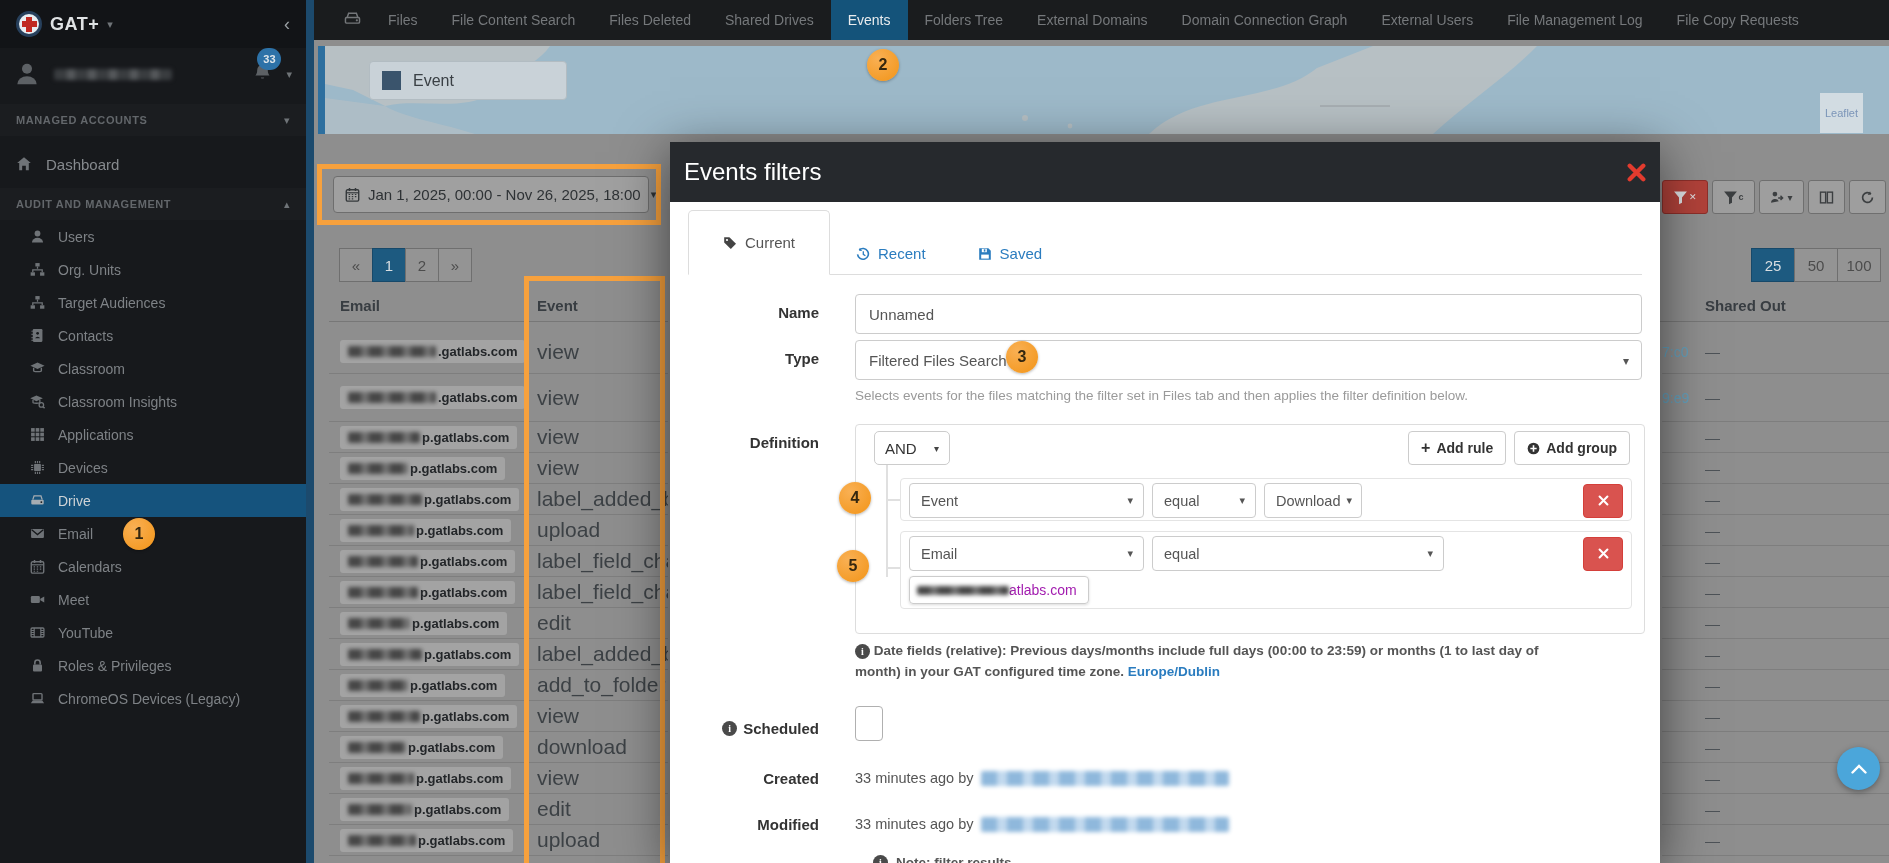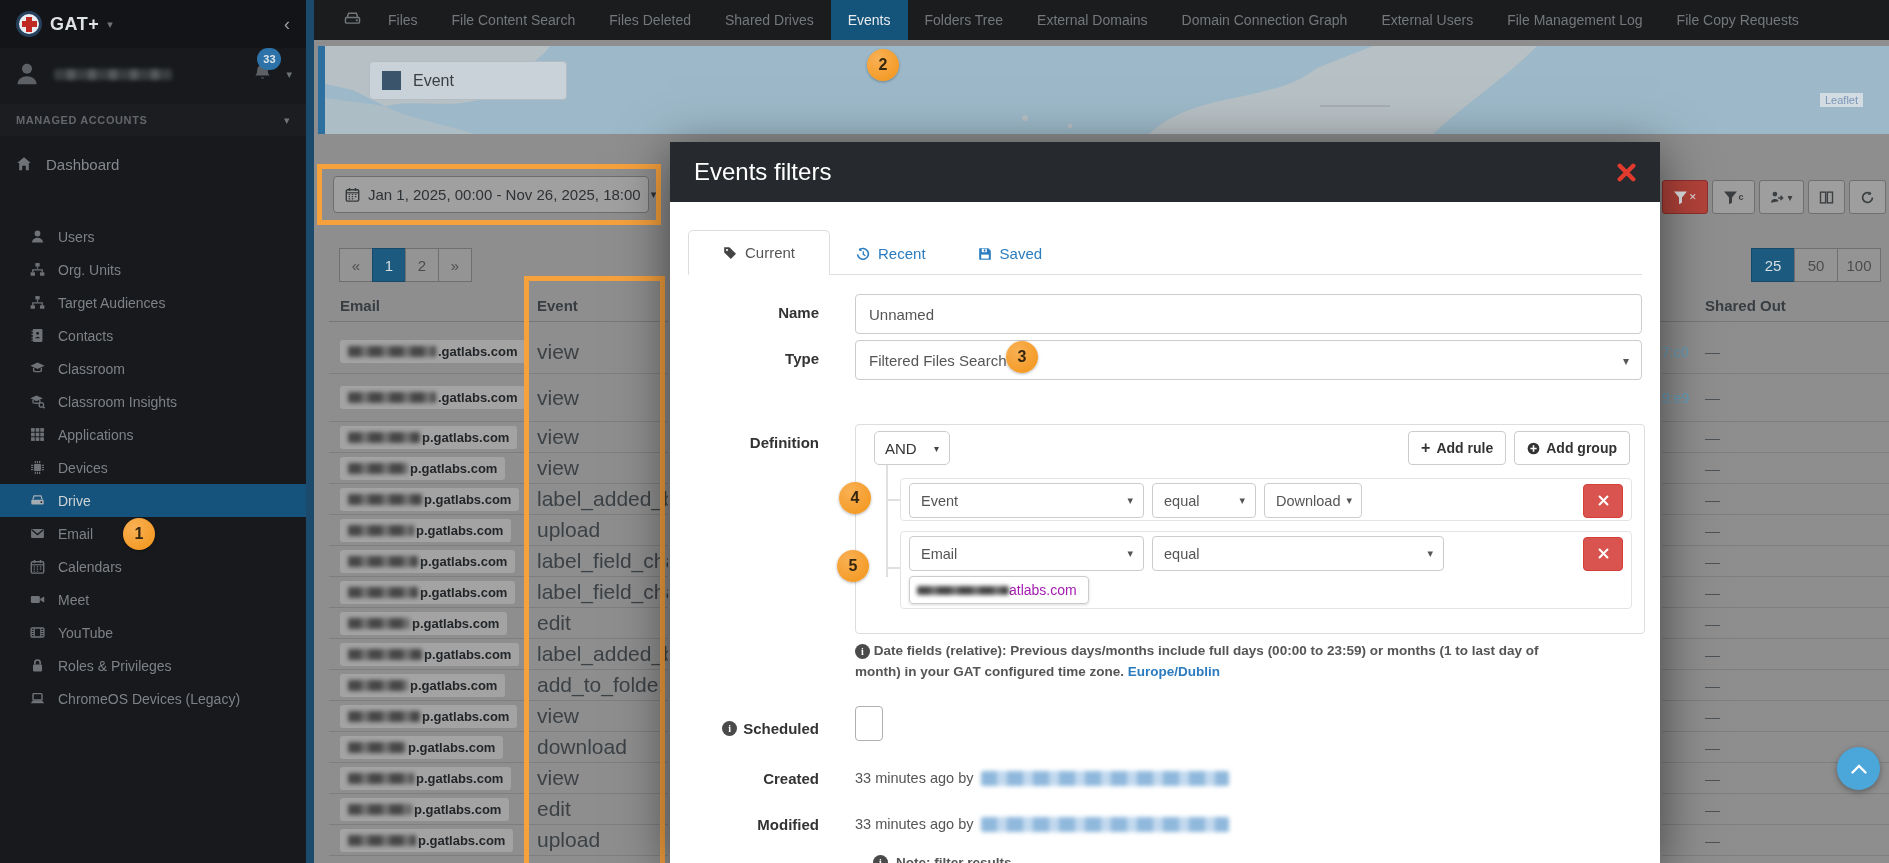--- a/index.html
+++ b/index.html
@@ -47,21 +47,21 @@
   .nav-tab{height:40px;line-height:40px;padding:0 17px;color:#75787b;font-size:14px;white-space:nowrap;cursor:pointer}
   .nav-tab.active{background:#14537a;color:#e9ecee}
 
   
   #map-accent{position:absolute;left:318px;top:46px;width:7px;height:88px;background:#2d6f9f;z-index:2}
   #map{position:absolute;left:325px;top:46px;width:1564px;height:88px;background:#9db9c9;overflow:hidden;z-index:1}
   #legend{position:absolute;left:44px;top:15px;width:198px;height:39px;background:#c9d2d8;border:1px solid #b2bcc2;
      border-radius:4px;display:flex;align-items:center;gap:12px;padding:0 12px}
   .legend-swatch{width:19px;height:19px;background:#3a546c}
   .legend-label{font-size:16px;color:#3a4045}
-  #leaflet-chip{position:absolute;right:26px;top:47px;background:rgba(220,226,230,.85);padding:1px 5px;
+  #leaflet-chip{position:absolute;right:26px;top:47px;background:rgba(220,226,230,.85);padding:14px 5px;
      font-size:11px;color:#7b95b8}
 
   
   #date-btn{position:absolute;left:333px;top:176px;width:316px;height:37px;background:#a0a0a0;border:1px solid #6e6e6e;
      border-radius:4px;display:flex;align-items:center;gap:8px;padding:0 11px;z-index:2}
   #date-btn .ic{color:#34383b;width:15px;height:15px}
   #date-text{font-size:15px;color:#2e3235;white-space:nowrap}
   #date-btn .caret{color:#2e3235;font-size:11px;margin-left:2px}
   #pager{position:absolute;left:340px;top:248px;display:flex;z-index:2}
   .pg{width:34px;height:34px;border:1px solid #6f6f6f;margin-left:-1px;display:flex;align-items:center;justify-content:center;
@@ -100,28 +100,28 @@
   #ann-col{left:524px;top:276px;width:141px;height:600px}
   .ann-badge{position:absolute;width:32px;height:32px;border-radius:50%;z-index:200;display:flex;align-items:center;
      justify-content:center;font-size:16px;font-weight:bold;color:#35270f;
      background:radial-gradient(circle at 35% 30%,#f9b054,#f29417);box-shadow:0 1px 3px rgba(0,0,0,.3)}
   #badge1{left:123px;top:518px}#badge2{left:867px;top:49px}#badge3{left:1006px;top:341px}
   #badge4{left:839px;top:482px}#badge5{left:837px;top:550px}
 
   
   #modal{position:absolute;left:670px;top:142px;width:990px;height:721px;background:#fff;z-index:100;
      box-shadow:0 10px 50px rgba(0,0,0,.55);overflow:hidden}
-  #modal-header{height:60px;background:#26292d;display:flex;align-items:center;padding:0 24px}
+  #modal-header{height:60px;background:#26292d;display:flex;align-items:center;padding:0 14px}
   #modal-title{color:#fff;font-size:24px;font-weight:500}
   #modal-close{margin-left:auto;color:#e23b2e;cursor:pointer;display:flex}
   #modal-close svg{width:19px;height:19px}
   #tabs{position:absolute;left:18px;right:18px;top:86px;height:47px;display:flex;align-items:flex-end;border-bottom:1px solid #ddd}
   .tab{display:flex;align-items:center;gap:8px;font-size:15px;padding:13px 26px;color:#2a7cbf;cursor:pointer;position:relative;top:1px}
   .tab .ic{width:14px;height:14px}
-  .tab.active{color:#555;background:#fff;border:1px solid #ddd;border-bottom-color:#fff;border-radius:5px 5px 0 0;padding:13px 34px}
+  .tab.active{color:#555;background:#fff;border:1px solid #ddd;border-bottom-color:#fff;border-radius:5px 5px 0 0;padding:23px 34px}
   .frow{position:absolute;left:18px;width:954px;display:flex}
   .flabel{width:131px;text-align:right;font-size:15px;font-weight:bold;color:#333;padding-top:10px;flex:none}
   .fctrl{margin-left:36px;flex:1;position:relative}
   #row-name{top:152px}#row-type{top:198px}#row-def{top:282px}
   .tinput{width:100%;height:40px;border:1px solid #ccc;border-radius:4px;padding:0 13px;font-size:15px;color:#555;
      background:#fff;display:flex;align-items:center;gap:12px}
   .selcaret{position:absolute;right:13px;top:14px;color:#555;font-size:12px;pointer-events:none}
   #type-help{position:absolute;left:185px;top:246px;width:760px;font-size:13.5px;color:#9a9a9a}
   #def-box{position:absolute;left:185px;top:282px;width:790px;height:210px;border:1px solid #ddd;border-radius:4px}
   #and-select{position:absolute;left:18px;top:6px;width:76px;height:34px;border:1px solid #ccc;border-radius:5px;
@@ -193,20 +193,24 @@
     <div class="sb-section">
       <span>MANAGED ACCOUNTS</span>
       <span class="sb-caret">▾</span>
     </div>
     <div class="sb-dash">
       <svg class="ic" viewBox="0 0 14 14">
           <path d="M7,1.2 13,6.2H11.2V12.5H8.6V8.6H5.4V12.5H2.8V6.2H1Z"></path>
         </svg>
       <span>Dashboard</span>
     </div>
+    <div class="sb-section">
+      <span>AUDIT AND MANAGEMENT</span>
+      <span class="sb-caret">▴</span>
+    </div>
     <div id="sb-items">
         <div class="sb-item">
           <svg class="ic " viewBox="0 0 14 14">
             <circle cx="7" cy="4.2" r="2.7"></circle>
             <path d="M1.8,12.5a5.2,4.3 0 0 1 10.4,0z"></path>
           </svg>
           <span class="lbl">Users</span>
         </div>
         <div class="sb-item">
           <svg class="ic " viewBox="0 0 14 14">
@@ -654,20 +658,21 @@
     </div>
     <div class="frow" id="row-type">
       <div class="flabel">Type</div>
       <div class="fctrl">
         <div class="tinput">
             <span>Filtered Files Search</span>
           </div>
         <span class="selcaret">▾</span>
       </div>
     </div>
+    <div id="type-help">Selects events for the files matching the filter set in Files tab and then applies the filter definition below.</div>
 
     <div class="frow" id="row-def">
         <div class="flabel">Definition</div>
       </div>
     <div id="def-box">
       <div id="and-select">
         <span>AND</span>
         <span class="caret">▾</span>
       </div>
       <div id="def-actions">

